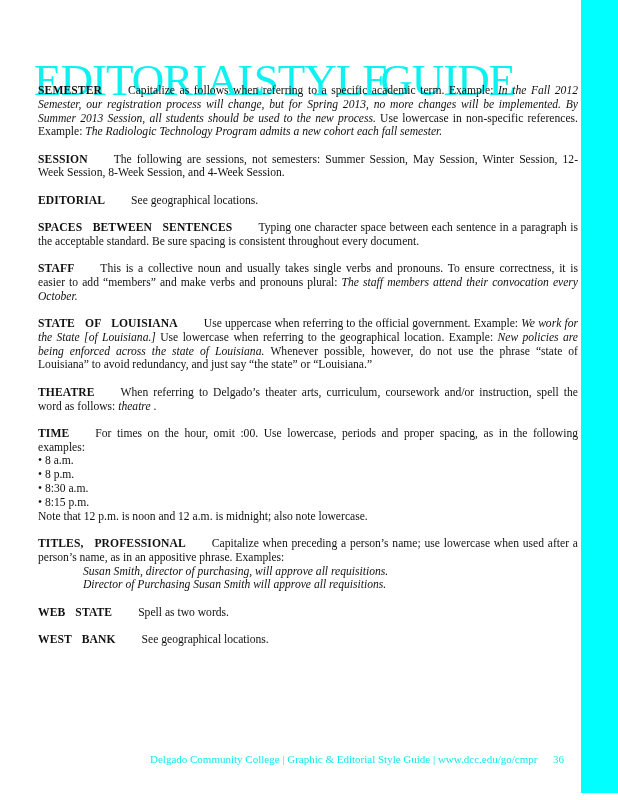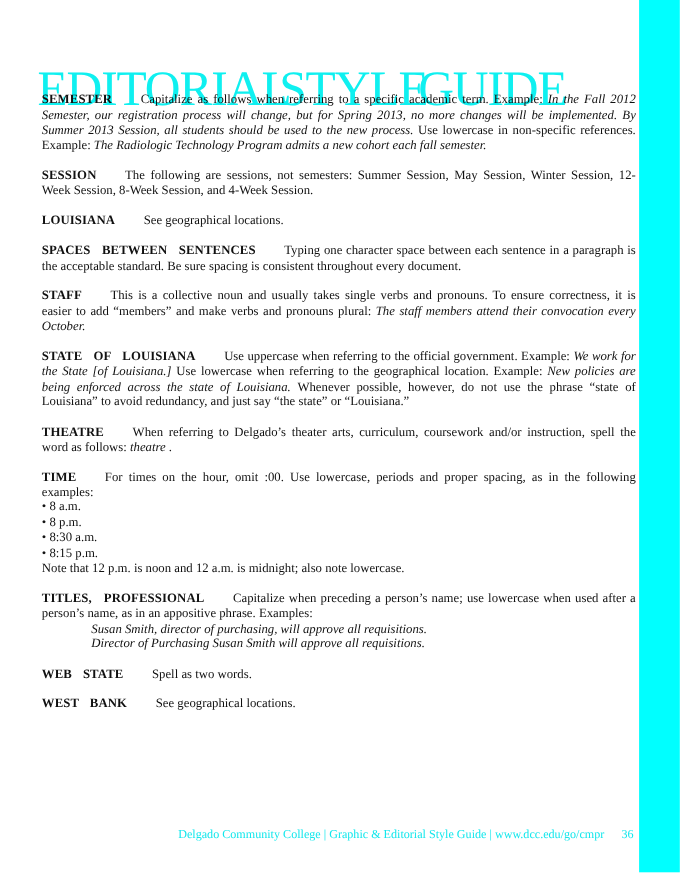--- a/index.html
+++ b/index.html
@@ -23,37 +23,37 @@
     text-align:justify;
   }
   .entry{margin-bottom:13.5px;}
   .term{font-weight:bold;word-spacing:7px;letter-spacing:0.1px;}
   .tab{display:inline-block;width:26px;}
   .it{font-style:italic;}
   .bullet{text-align:left;}
   .note{text-align:left;}
   .example{font-style:italic;text-align:left;margin-left:45px;}
   .footer{
-    position:absolute;left:12px;top:753px;width:596px;height:16px;
+    position:absolute;left:0;top:753px;width:596px;height:16px;
     font-size:11px;color:var(--footer-color,#12E7EC);
   }
   .footer-text{position:absolute;left:150px;top:0;white-space:nowrap;}
   .footer-page{position:absolute;left:553px;top:0;}
 </style>
 </head>
 <body style="--accent: #00FFFF; --title-color: #0FF0F0; --footer-color: #12E7EC; --text-color: #111111;">
 
 <div class="side-bar"></div>
 
 <h1 class="page-title">EDITORIAL STYLE GUIDE</h1>
 
 <div class="content">
     <div class="entry"><span class="term">SEMESTER</span><span class="tab"></span><span>Capitalize as follows when referring to a specific academic term. Example: </span><span class="it">In the Fall 2012 Semester, our registration process will change, but for Spring 2013, no more changes will be implemented. By Summer 2013 Session, all students should be used to the new process.</span><span> Use lowercase in non-specific references. Example: </span><span class="it">The Radiologic Technology Program admits a new cohort each fall semester.</span></div>
     <div class="entry"><span class="term">SESSION</span><span class="tab"></span><span>The following are sessions, not semesters: Summer Session, May Session, Winter Session, 12-Week Session, 8-Week Session, and 4-Week Session.</span></div>
-    <div class="entry"><span class="term">LOUISIANA</span><span class="tab"></span><span>See geographical locations.</span></div>
+    <div class="entry"><span class="term">EDITORIAL</span><span class="tab"></span><span>See geographical locations.</span></div>
     <div class="entry"><span class="term">SPACES BETWEEN SENTENCES</span><span class="tab"></span><span>Typing one character space between each sentence in a paragraph is the acceptable standard. Be sure spacing is consistent throughout every document.</span></div>
     <div class="entry"><span class="term">STAFF</span><span class="tab"></span><span>This is a collective noun and usually takes single verbs and pronouns. To ensure correctness, it is easier to add “members” and make verbs and pronouns plural: </span><span class="it">The staff members attend their convocation every October.</span></div>
     <div class="entry"><span class="term">STATE OF LOUISIANA</span><span class="tab"></span><span>Use uppercase when referring to the official government. Example: </span><span class="it">We work for the State [of Louisiana.] </span><span>Use lowercase when referring to the geographical location. Example: </span><span class="it">New policies are being enforced across the state of Louisiana. </span><span>Whenever possible, however, do not use the phrase “state of Louisiana” to avoid redundancy, and just say “the state” or “Louisiana.”</span></div>
     <div class="entry"><span class="term">THEATRE</span><span class="tab"></span><span>When referring to Delgado’s theater arts, curriculum, coursework and/or instruction, spell the word as follows: </span><span class="it">theatre</span><span> .</span></div>
     <div class="entry"><span class="term">TIME</span><span class="tab"></span><span>For times on the hour, omit :00. Use lowercase, periods and proper spacing, as in the following examples:</span><div class="bullet">• 8 a.m.</div><div class="bullet">• 8 p.m.</div><div class="bullet">• 8:30 a.m.</div><div class="bullet">• 8:15 p.m.</div><div class="note">Note that 12 p.m. is noon and 12 a.m. is midnight; also note lowercase.</div></div>
     <div class="entry"><span class="term">TITLES, PROFESSIONAL</span><span class="tab"></span><span>Capitalize when preceding a person’s name; use lowercase when used after a person’s name, as in an appositive phrase. Examples:</span><div class="example">Susan Smith, director of purchasing, will approve all requisitions.</div><div class="example">Director of Purchasing Susan Smith will approve all requisitions.</div></div>
     <div class="entry"><span class="term">WEB STATE</span><span class="tab"></span><span>Spell as two words.</span></div>
     <div class="entry"><span class="term">WEST BANK</span><span class="tab"></span><span>See geographical locations.</span></div>
   </div>
 

